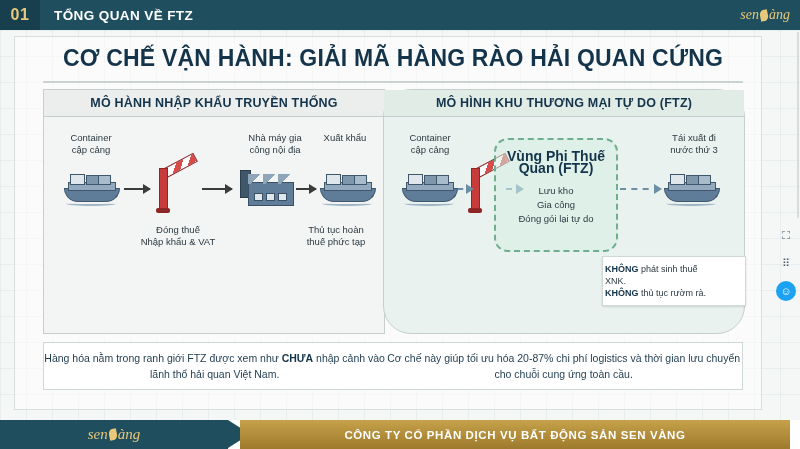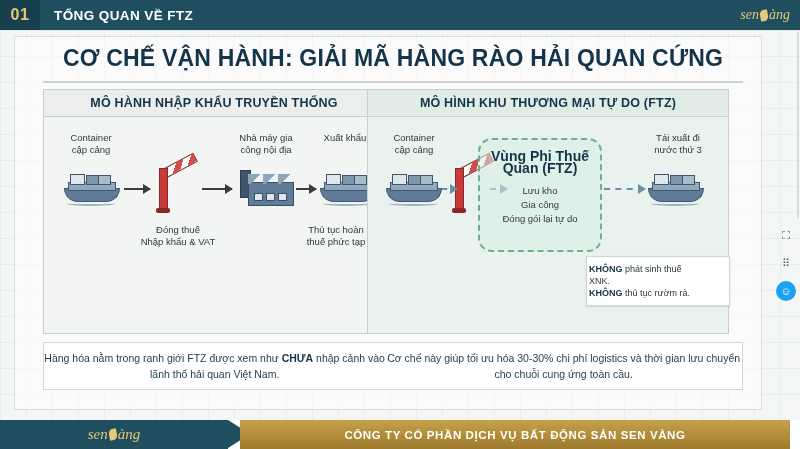--- a/index.html
+++ b/index.html
@@ -52,21 +52,21 @@
   }
   .title-rule{
     position:absolute;left:28px;top:44px;width:700px;height:2px;background:#c9d3d2;
   }
 
   
   .panel{
     position:absolute;top:52px;height:243px;border:1px solid #c6cfce;
   }
   .panel-left{left:28px;width:340px;background:#f3f4f4;}
-  .panel-right{left:352px;width:360px;background:#eaf2ef;}
+  .panel-right{left:368px;width:360px;background:#eaf2ef;border-radius:28px;}
   .panel-head{
     height:26px;line-height:26px;text-align:center;
     font-size:12.5px;font-weight:bold;color:#13344a;letter-spacing:.2px;
     border-bottom:1px solid #c6cfce;background:#eceeee;
   }
   .panel-right .panel-head{background:#e2ece7;}
 
   .lbl{position:absolute;font-size:9.5px;color:#2b3a42;text-align:center;line-height:12px;}
   .lbl-b{font-weight:bold;color:#13344a;}
 
@@ -187,21 +187,21 @@
 <div class="slide">
   <div class="slide-inner">
 
     <div class="slide-title">CƠ CHẾ VẬN HÀNH: GIẢI MÃ HÀNG RÀO HẢI QUAN CỨNG</div>
     <div class="title-rule"></div>
 
     <div class="panel panel-left">
       <div class="panel-head">MÔ HÀNH NHẬP KHẨU TRUYỀN THỐNG</div>
 
       <div class="lbl" style="left:8px;top:42px;width:78px;">Container<br>cập cảng</div>
-      <div class="lbl" style="left:180px;top:42px;width:84px;">Nhà máy gia<br>công nội địa</div>
+      <div class="lbl" style="left:189px;top:42px;width:84px;">Nhà máy gia<br>công nội địa</div>
       <div class="lbl" style="left:268px;top:42px;width:66px;">Xuất khẩu</div>
 
       <div class="ship" style="left:20px;top:82px;">
         <div class="hull"></div>
           <div class="deck"></div>
           <div class="cab"></div>
           <div class="box1"></div>
           <div class="box2"></div>
           <div class="wave"></div>
       </div>
@@ -276,21 +276,21 @@
         <b>KHÔNG</b><span> phát sinh thuế</span><br>
         <span>XNK.</span><br>
         <b>KHÔNG</b><span> thủ tục rườm rà.</span>
       </div>
     </div>
 
     <div class="callout">
       <div>
         <span>Hàng hóa nằm trong ranh giới FTZ được xem như </span><b>CHƯA</b><span> nhập cảnh vào lãnh thổ hải quan Việt Nam.</span>
       </div>
-      <div>Cơ chế này giúp tối ưu hóa 30-30% chi phí logistics và thời gian lưu chuyển cho chuỗi cung ứng toàn cầu.</div>
+      <div>Cơ chế này giúp tối ưu hóa 20-87% chi phí logistics và thời gian lưu chuyển cho chuỗi cung ứng toàn cầu.</div>
     </div>
 
   </div>
 </div>
 
 <div class="scroll-line"></div>
 <div class="tools">
   <div class="ti">⛶</div>
   <div class="ti">⠿</div>
   <div class="chat">☺</div>

